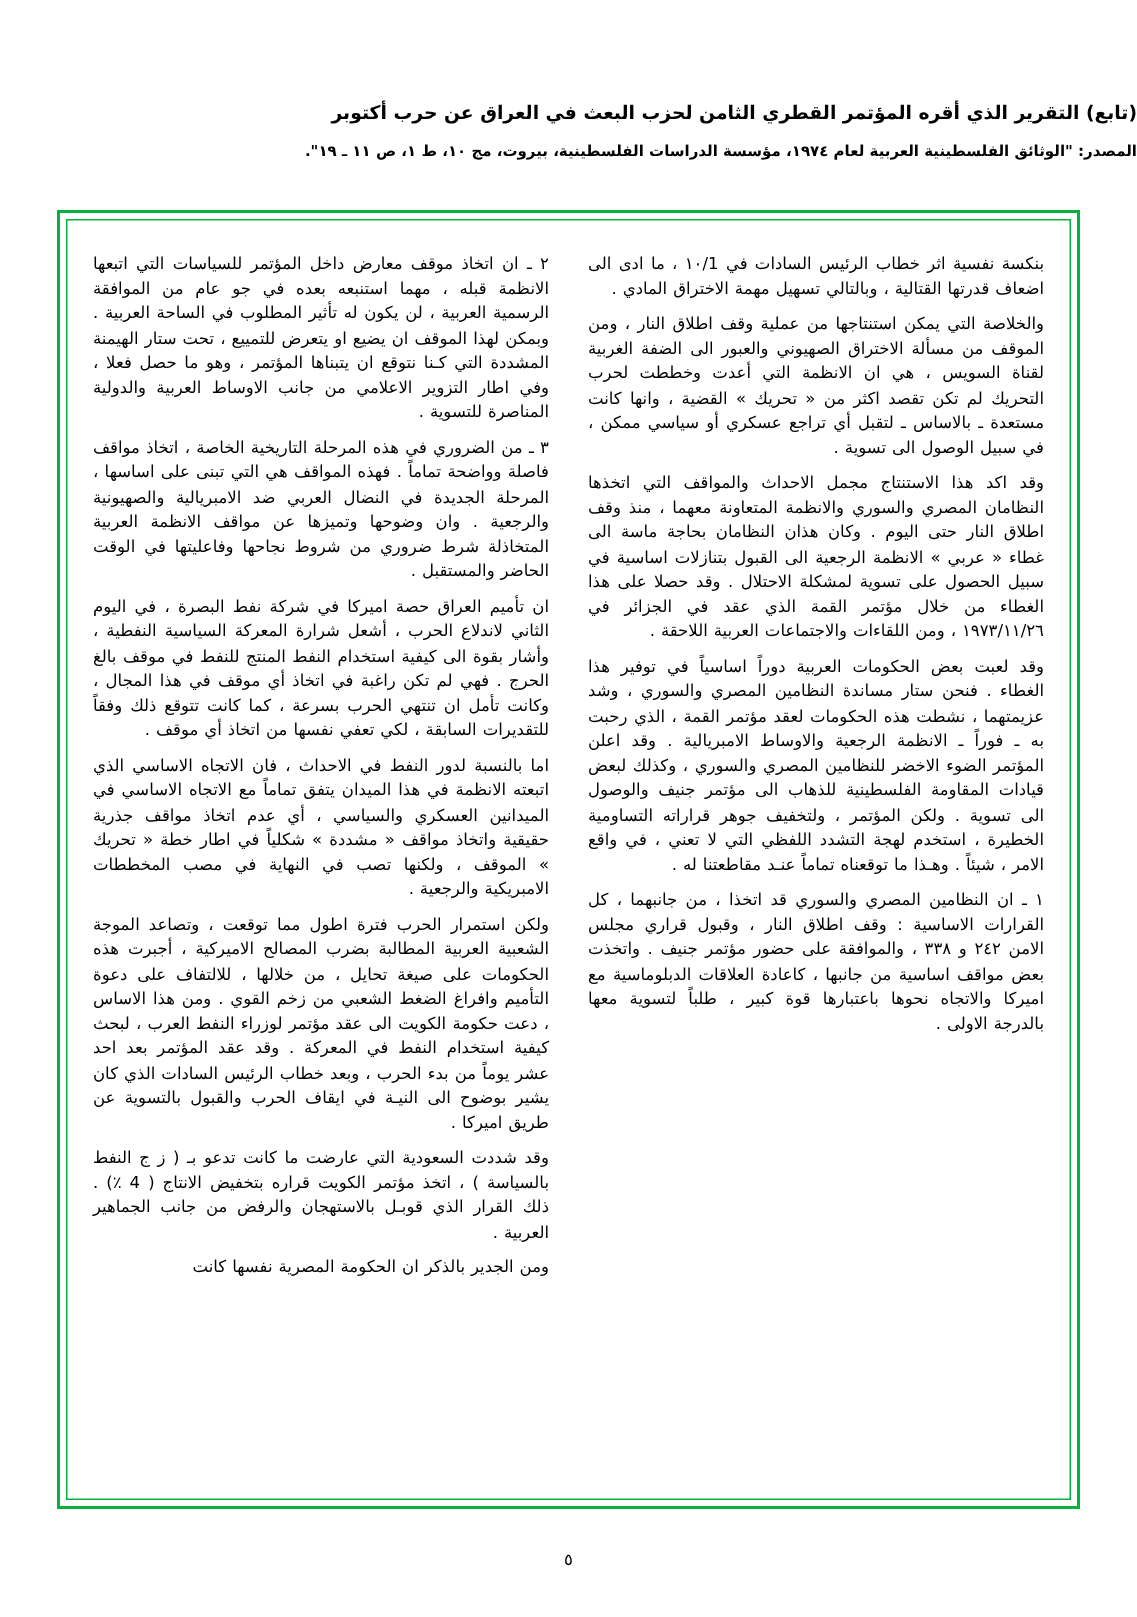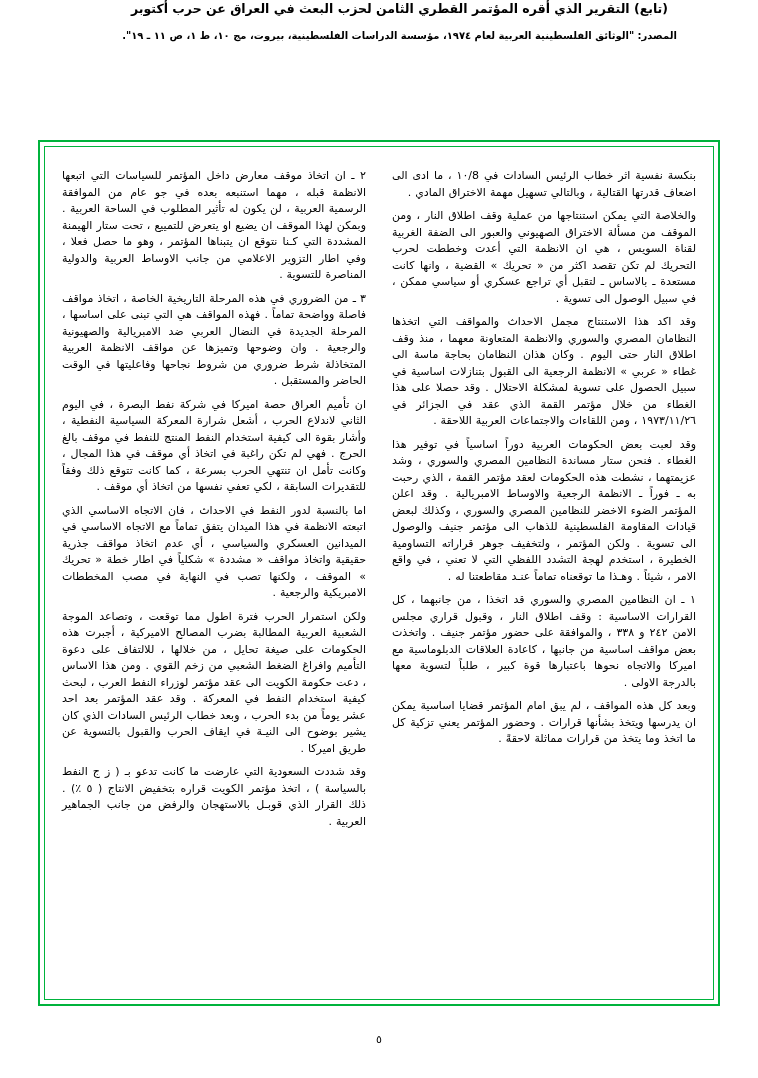--- a/index.html
+++ b/index.html
@@ -15,21 +15,21 @@
     position: relative;
     overflow: hidden;
   }
   .page {
     width: 758px;
     height: 1078px;
     position: relative;
     box-sizing: border-box;
   }
   .header {
-    text-align: center;
+    padding-top: 66px;
     margin-left: 41px;
   }
   .doc-title {
     font-size: 12.5px;
     font-weight: bold;
     color: #000;
     line-height: 1.5;
     letter-spacing: 0;
   }
   .doc-source {
@@ -103,34 +103,34 @@
     <div class="doc-source">المصدر: "الوثائق الفلسطينية العربية لعام ١٩٧٤، مؤسسة الدراسات الفلسطينية، بيروت، مج ١٠، ط ١، ص ١١ ـ ١٩".</div>
   </div>
 
   <div class="frame">
     <div class="frame-inner"></div>
   </div>
 
   <div class="columns">
 
     <div class="col">
-      <p class="first">بنكسة نفسية اثر خطاب الرئيس السادات في ١٠/8 ، ما ادى الى اضعاف قدرتها القتالية ، وبالتالي تسهيل مهمة الاختراق المادي .</p>
+      <p class="first">بنكسة نفسية اثر خطاب الرئيس السادات في ١٠/1 ، ما ادى الى اضعاف قدرتها القتالية ، وبالتالي تسهيل مهمة الاختراق المادي .</p>
       <p>والخلاصة التي يمكن استنتاجها من عملية وقف اطلاق النار ، ومن الموقف من مسألة الاختراق الصهيوني والعبور الى الضفة الغربية لقناة السويس ، هي ان الانظمة التي أعدت وخططت لحرب التحريك لم تكن تقصد اكثر من « تحريك » القضية ، وانها كانت مستعدة ـ بالاساس ـ لتقبل أي تراجع عسكري أو سياسي ممكن ، في سبيل الوصول الى تسوية .</p>
       <p>وقد اكد هذا الاستنتاج مجمل الاحداث والمواقف التي اتخذها النظامان المصري والسوري والانظمة المتعاونة معهما ، منذ وقف اطلاق النار حتى اليوم . وكان هذان النظامان بحاجة ماسة الى غطاء « عربي » الانظمة الرجعية الى القبول بتنازلات اساسية في سبيل الحصول على تسوية لمشكلة الاحتلال . وقد حصلا على هذا الغطاء من خلال مؤتمر القمة الذي عقد في الجزائر في ١٩٧٣/١١/٢٦ ، ومن اللقاءات والاجتماعات العربية اللاحقة .</p>
       <p>وقد لعبت بعض الحكومات العربية دوراً اساسياً في توفير هذا الغطاء . فنحن ستار مساندة النظامين المصري والسوري ، وشد عزيمتهما ، نشطت هذه الحكومات لعقد مؤتمر القمة ، الذي رحبت به ـ فوراً ـ الانظمة الرجعية والاوساط الامبريالية . وقد اعلن المؤتمر الضوء الاخضر للنظامين المصري والسوري ، وكذلك لبعض قيادات المقاومة الفلسطينية للذهاب الى مؤتمر جنيف والوصول الى تسوية . ولكن المؤتمر ، ولتخفيف جوهر قراراته التساومية الخطيرة ، استخدم لهجة التشدد اللفظي التي لا تعني ، في واقع الامر ، شيئاً . وهـذا ما توقعناه تماماً عنـد مقاطعتنا له .</p>
       <p>١ ـ ان النظامين المصري والسوري قد اتخذا ، من جانبهما ، كل القرارات الاساسية : وقف اطلاق النار ، وقبول قراري مجلس الامن ٢٤٢ و ٣٣٨ ، والموافقة على حضور مؤتمر جنيف . واتخذت بعض مواقف اساسية من جانبها ، كاعادة العلاقات الدبلوماسية مع اميركا والاتجاه نحوها باعتبارها قوة كبير ، طلباً لتسوية معها بالدرجة الاولى .</p>
-      <p>وبعد كل هذه المواقف ، لم يبق امام المؤتمر قضايا اساسية يمكن ان يدرسها ويتخذ بشأنها قرارات . وحضور المؤتمر يعني تزكية كل ما اتخذ وما يتخذ من قرارات مماثلة لاحقةً .</p>
     </div>
 
     <div class="col">
       <p class="first">٢ ـ ان اتخاذ موقف معارض داخل المؤتمر للسياسات التي اتبعها الانظمة قبله ، مهما استنبعه بعده في جو عام من الموافقة الرسمية العربية ، لن يكون له تأثير المطلوب في الساحة العربية . وبمكن لهذا الموقف ان يضيع او يتعرض للتمييع ، تحت ستار الهيمنة المشددة التي كـنا نتوقع ان يتبناها المؤتمر ، وهو ما حصل فعلا ، وفي اطار التزوير الاعلامي من جانب الاوساط العربية والدولية المناصرة للتسوية .</p>
       <p>٣ ـ من الضروري في هذه المرحلة التاريخية الخاصة ، اتخاذ مواقف فاصلة وواضحة تماماً . فهذه المواقف هي التي تبنى على اساسها ، المرحلة الجديدة في النضال العربي ضد الامبريالية والصهيونية والرجعية . وان وضوحها وتميزها عن مواقف الانظمة العربية المتخاذلة شرط ضروري من شروط نجاحها وفاعليتها في الوقت الحاضر والمستقبل .</p>
       <p>ان تأميم العراق حصة اميركا في شركة نفط البصرة ، في اليوم الثاني لاندلاع الحرب ، أشعل شرارة المعركة السياسية النفطية ، وأشار بقوة الى كيفية استخدام النفط المنتج للنفط في موقف بالغ الحرج . فهي لم تكن راغبة في اتخاذ أي موقف في هذا المجال ، وكانت تأمل ان تنتهي الحرب بسرعة ، كما كانت تتوقع ذلك وفقاً للتقديرات السابقة ، لكي تعفي نفسها من اتخاذ أي موقف .</p>
       <p>اما بالنسبة لدور النفط في الاحداث ، فان الاتجاه الاساسي الذي اتبعته الانظمة في هذا الميدان يتفق تماماً مع الاتجاه الاساسي في الميدانين العسكري والسياسي ، أي عدم اتخاذ مواقف جذرية حقيقية واتخاذ مواقف « مشددة » شكلياً في اطار خطة « تحريك » الموقف ، ولكنها تصب في النهاية في مصب المخططات الامبريكية والرجعية .</p>
       <p>ولكن استمرار الحرب فترة اطول مما توقعت ، وتصاعد الموجة الشعبية العربية المطالبة بضرب المصالح الاميركية ، أجبرت هذه الحكومات على صيغة تحايل ، من خلالها ، للالتفاف على دعوة التأميم وافراغ الضغط الشعبي من زخم القوي . ومن هذا الاساس ، دعت حكومة الكويت الى عقد مؤتمر لوزراء النفط العرب ، لبحث كيفية استخدام النفط في المعركة . وقد عقد المؤتمر بعد احد عشر يوماً من بدء الحرب ، وبعد خطاب الرئيس السادات الذي كان يشير بوضوح الى النيـة في ايقاف الحرب والقبول بالتسوية عن طريق اميركا .</p>
-      <p>وقد شددت السعودية التي عارضت ما كانت تدعو بـ ( ز ج النفط بالسياسة ) ، اتخذ مؤتمر الكويت قراره بتخفيض الانتاج ( ٥ ٪) . ذلك القرار الذي قوبـل بالاستهجان والرفض من جانب الجماهير العربية .</p>
+      <p>وقد شددت السعودية التي عارضت ما كانت تدعو بـ ( ز ج النفط بالسياسة ) ، اتخذ مؤتمر الكويت قراره بتخفيض الانتاج ( 4 ٪) . ذلك القرار الذي قوبـل بالاستهجان والرفض من جانب الجماهير العربية .</p>
+      <p>ومن الجدير بالذكر ان الحكومة المصرية نفسها كانت</p>
     </div>
 
   </div>
 
   <div class="page-number">٥</div>
 
 </div>
 
 </body></html>

